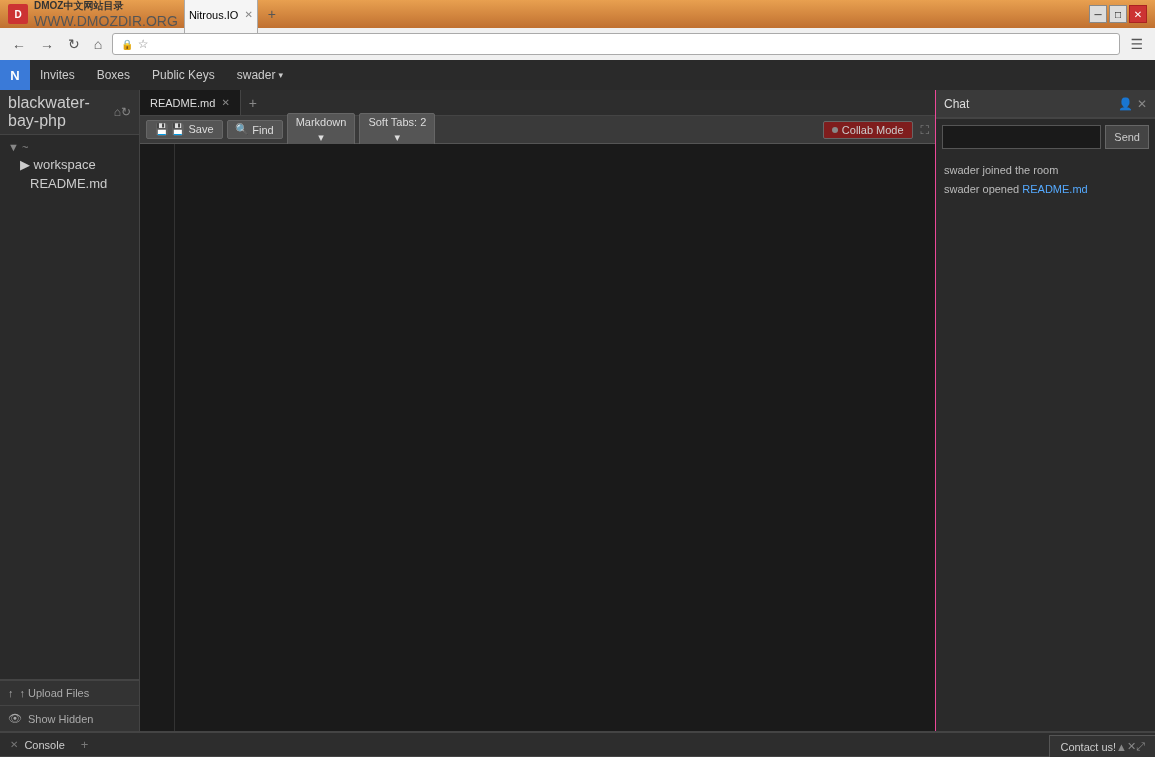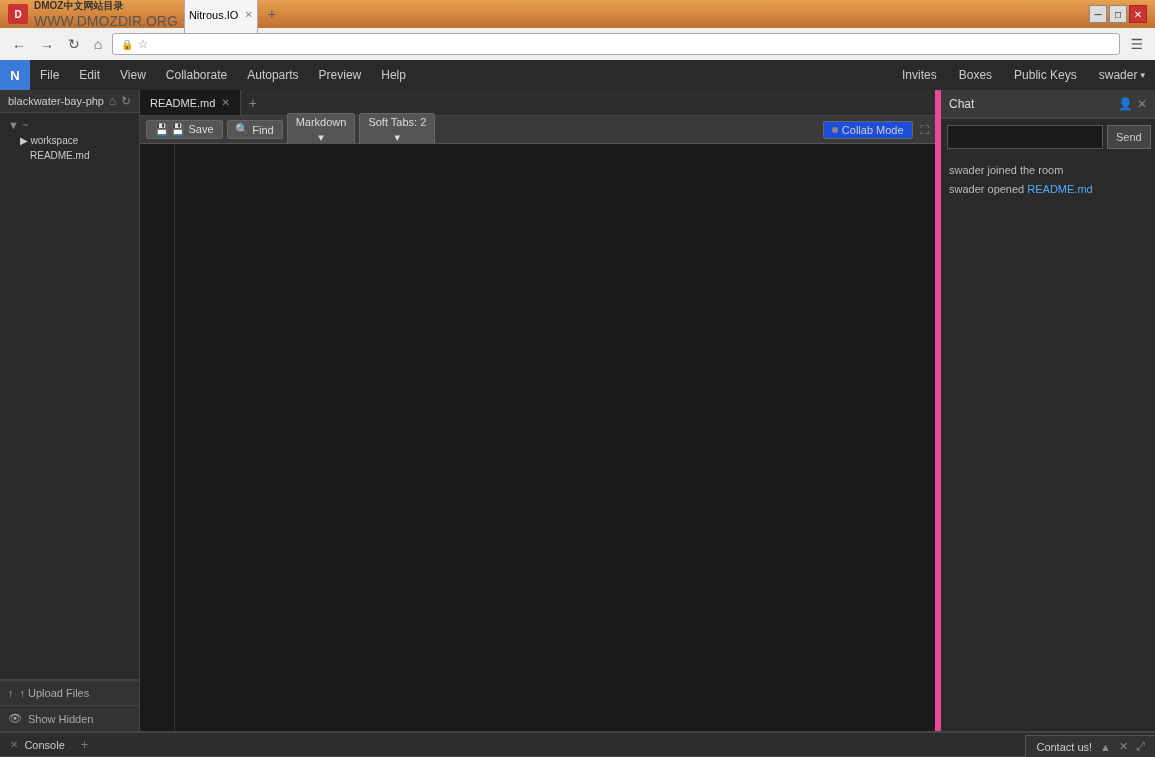--- a/index.html
+++ b/index.html
@@ -121,31 +121,31 @@
       flex-direction: column;
     }
     #sidebar-header {
       display: flex;
       align-items: center;
       justify-content: space-between;
       padding: 4px 8px;
       background: #333;
       border-bottom: 1px solid #444;
     }
-    #box-name { color: #ccc; font-size: 11px; }
+    #box-name { color: #ccc; font-size: 16px; }
     .sidebar-icon-btn { color: #888; font-size: 12px; cursor: pointer; }
     #file-tree {
       flex: 1;
       overflow-y: auto;
       padding: 4px 0;
     }
     .tree-item {
       padding: 2px 8px;
       color: #ccc;
-      font-size: 10px;
+      font-size: 13px;
       cursor: pointer;
       white-space: nowrap;
     }
     .tree-root { color: #888; font-size: 11px; }
     .tree-indent { padding-left: 20px; }
     .tree-indent2 { padding-left: 30px; }
     #sidebar-footer {
       border-top: 1px solid #444;
       display: flex;
       flex-direction: column;
@@ -210,21 +210,21 @@
       font-size: 11px;
       cursor: pointer;
       display: flex;
       align-items: center;
       gap: 3px;
     }
     .tool-dropdown { padding-right: 8px; flex-direction: column; }
     .collab-mode-btn {
       margin-left: auto;
       padding: 2px 8px;
-      background: #1d4ed8;
+      background: #7f1d1d;
       color: #ccc;
       border: 1px solid #666;
       border-radius: 2px;
       font-size: 11px;
       cursor: pointer;
       display: flex;
       align-items: center;
       gap: 4px;
     }
     .collab-dot { width: 6px; height: 6px; border-radius: 50%; background: #888; }
@@ -258,21 +258,21 @@
       overflow-y: auto;
       white-space: pre;
     }
 
     
     #chat-panel {
       width: 220px;
       background: #2a2a2a;
       display: flex;
       flex-direction: column;
-      border-left: 6px solid #ec4899;
+      border-left: 1px solid #ec4899;
     }
     #chat-header {
       display: flex;
       align-items: center;
       justify-content: space-between;
       background: #3a3a3a;
       height: 28px;
       padding: 0 8px;
       border-bottom: 1px solid #444;
     }
@@ -343,21 +343,21 @@
     #contact-bar {
       position: fixed;
       bottom: 0;
       right: 0;
       background: #333;
       color: #ccc;
       font-size: 11px;
       padding: 4px 10px;
       display: flex;
       align-items: center;
-      gap: 8px;
+      gap: 0;
       border-top: 1px solid #555;
       border-left: 1px solid #555;
     }
     .contact-close { cursor: pointer; color: #888; }
     .contact-expand { cursor: pointer; color: #888; }
   </style>
 </head>
 <body>
 
 <div id="titlebar">
@@ -391,29 +391,20 @@
     <span class="lock-icon">🔒</span>
     <span class="star-icon">☆</span>
   </div>
   <button class="nav-btn">☰</button>
 </div>
 
 <div id="app-bar">
   <div id="nitrous-logo">
     <span>N</span>
   </div>
-  <div id="app-menu">
-    <div class="menu-item">File</div>
-    <div class="menu-item">Edit</div>
-    <div class="menu-item">View</div>
-    <div class="menu-item">Collaborate</div>
-    <div class="menu-item">Autoparts</div>
-    <div class="menu-item">Preview</div>
-    <div class="menu-item">Help</div>
-  </div>
   <div id="app-right-menu">
     <div class="right-menu-item">Invites</div>
     <div class="right-menu-item">Boxes</div>
     <div class="right-menu-item">Public Keys</div>
     <div class="right-menu-item">
       <span>swader</span>
       <span class="dropdown-arrow">▾</span>
     </div>
   </div>
 </div>

